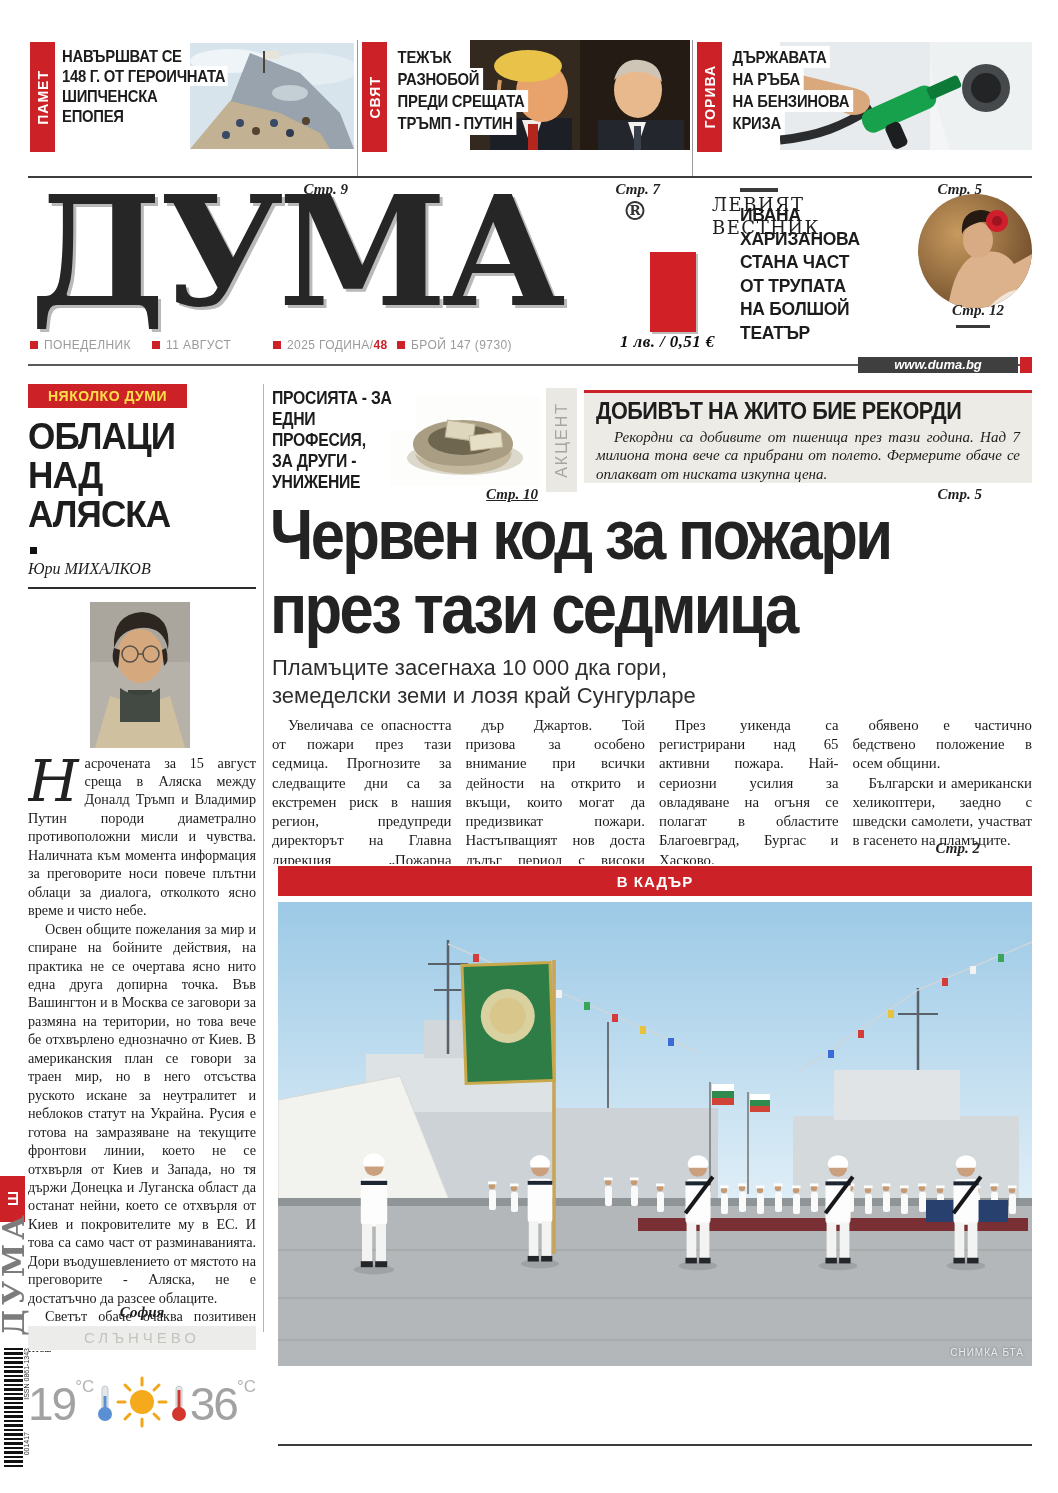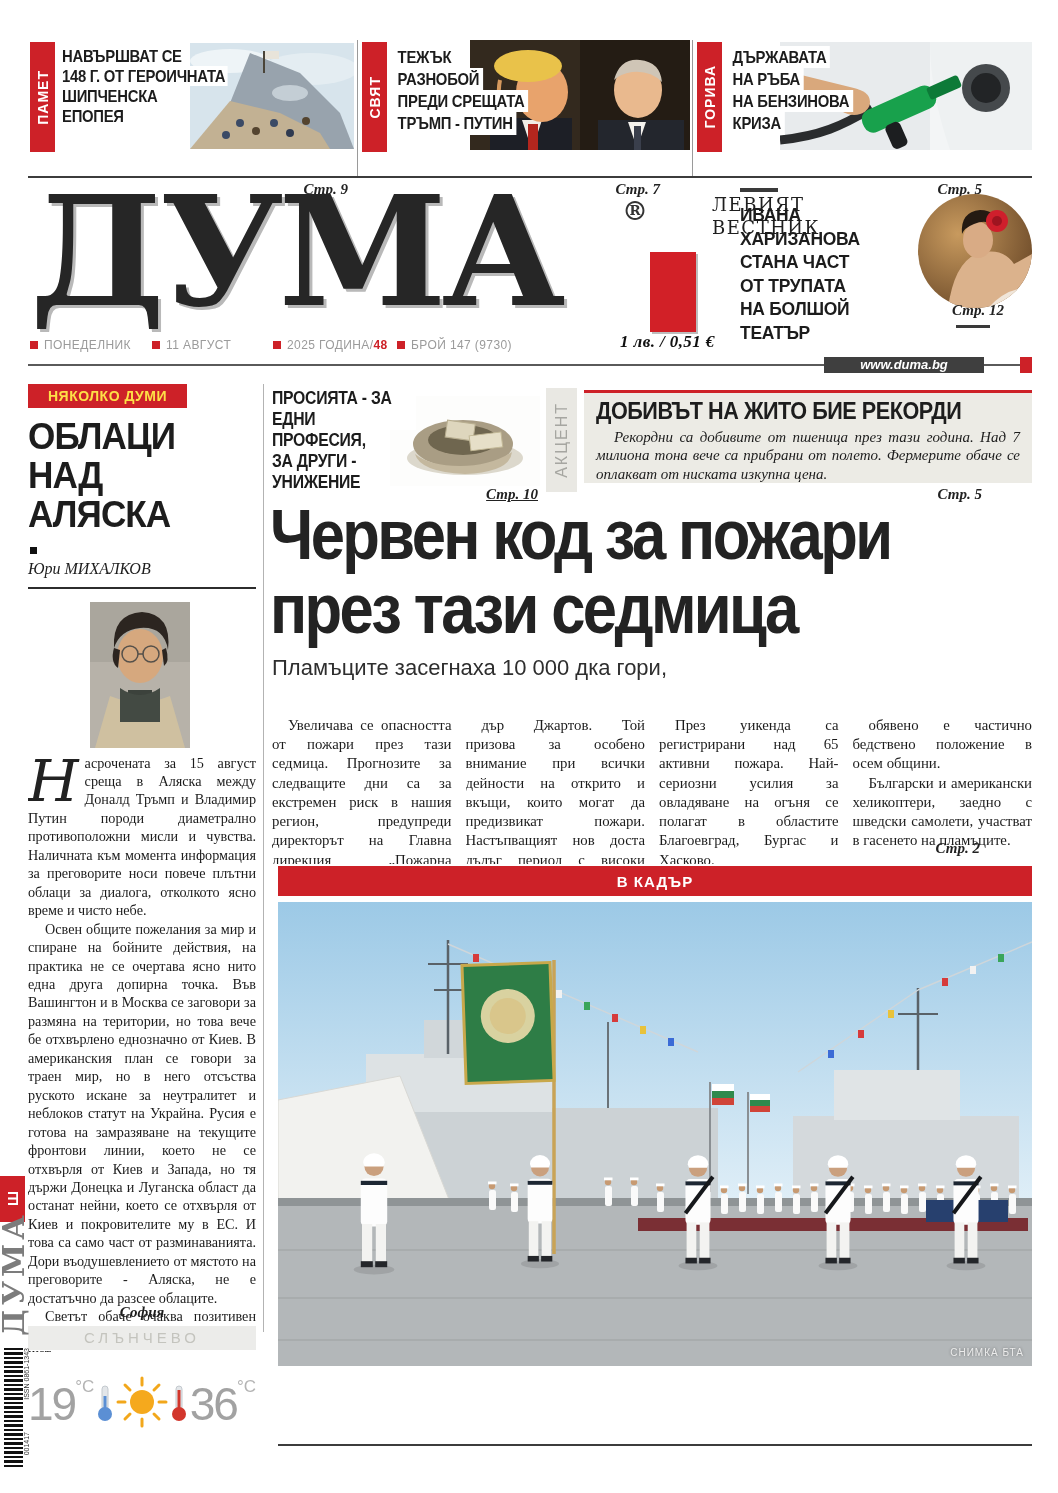--- a/index.html
+++ b/index.html
@@ -43,21 +43,21 @@
   .mtrule2{position:absolute;right:42px;top:137px;width:34px;height:3px;background:#3a3a3a;}
 
   
   .dateline{position:absolute;left:30px;top:338px;width:1002px;height:22px;
             font:12px "Liberation Sans",sans-serif;color:#9b9b9b;letter-spacing:0.4px;}
   .ditem{position:absolute;top:0;white-space:nowrap;}
   .dsq{display:inline-block;width:8px;height:8px;background:#cd2128;margin-right:6px;}
   .dred{color:#cd2128;font-weight:bold;}
   .price{position:absolute;left:590px;top:-6px;font:bold italic 17px "Liberation Serif",serif;color:#111;}
   .datebar{position:absolute;left:28px;top:364px;width:1004px;height:2px;background:#5a5a5a;}
-  .webbar{position:absolute;left:824px;top:357px;width:160px;height:16px;background:#3f3f3f;
+  .webbar{position:absolute;left:858px;top:357px;width:160px;height:16px;background:#3f3f3f;
           color:#fff;font:bold italic 13px/16px "Liberation Sans",sans-serif;text-align:center;}
   .webred{position:absolute;left:1020px;top:357px;width:12px;height:16px;background:#cd2128;}
 
   
   .opinion{position:absolute;left:28px;top:384px;width:228px;}
   .obadge{display:inline-block;color:#fde047;font:bold 14px "Liberation Sans",sans-serif;
           padding:4px 20px;letter-spacing:0.5px;}
   .otitle{margin-top:10px;font:bold 37px/1.05 "Liberation Sans",sans-serif;letter-spacing:-1px;
           transform:scaleX(0.95);transform-origin:0 0;color:#1d1d1d;}
   .obullet{width:7px;height:7px;background:#111;margin:12px 0 6px 2px;}
@@ -390,20 +390,21 @@
     <div class="abtext">Рекордни са добивите от пшеница през тази година. Над 7 милиона тона вече са прибрани от полето. Фермерите обаче се оплакват от ниската изкупна цена.</div>
   </div>
   <div class="abref pref">Стр. 5</div>
 
   <div class="leadh">
     <div>Червен код за пожари</div>
     <div>през тази седмица</div>
   </div>
   <div class="leadsub">
     <div>Пламъците засегнаха 10 000 дка гори,</div>
+    <div>земеделски земи и лозя край Сунгурларе</div>
   </div>
   <div class="leadcols">
     <div class="lcol">
         <p>Увеличава се опасността от пожари през тази седмица. Прогнозите за следващите дни са за екстремен риск в нашия регион, предупреди директорът на Главна дирекция „Пожарна безопасност и защита на населението“ главен комисар Алексан-</p>
       </div>
     <div class="lcol">
         <p>дър Джартов. Той призова за особено внимание при всички дейности на открито и вкъщи, които могат да предизвикат пожари. Настъпващият нов доста дълъг период с високи температури е предпоставка за повишаване на риска.</p>
       </div>
     <div class="lcol">
         <p>През уикенда са регистрирани над 65 активни пожара. Най-сериозни усилия за овладяване на огъня се полагат в областите Благоевград, Бургас и Хасково.</p>

